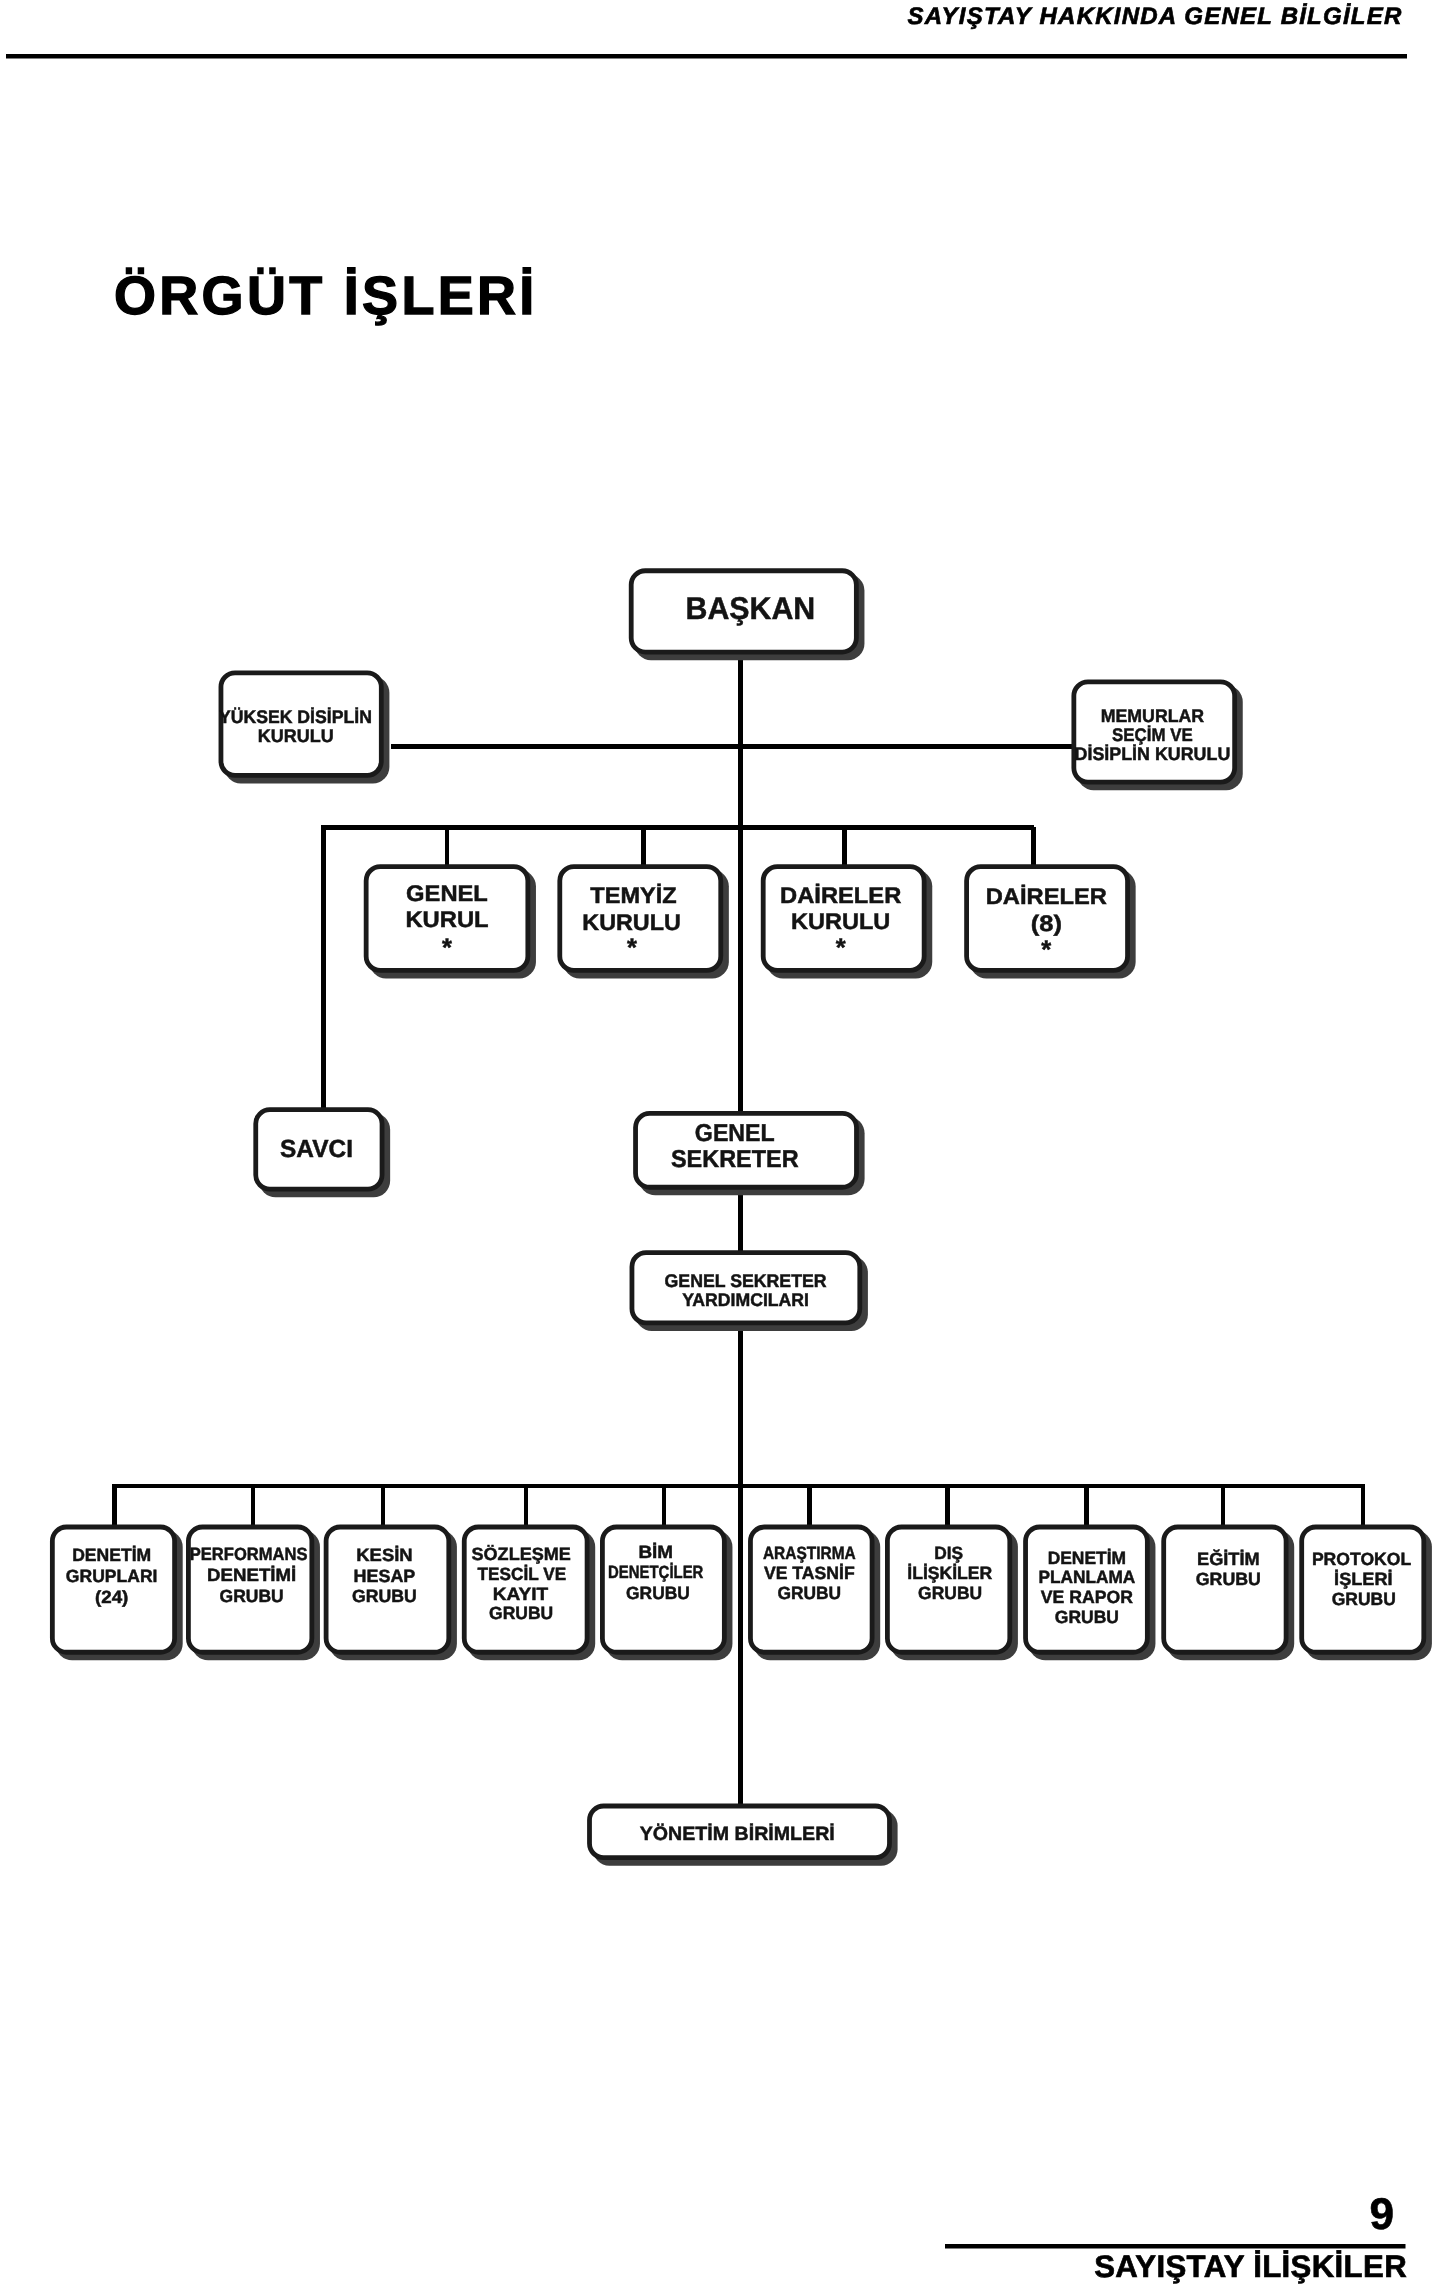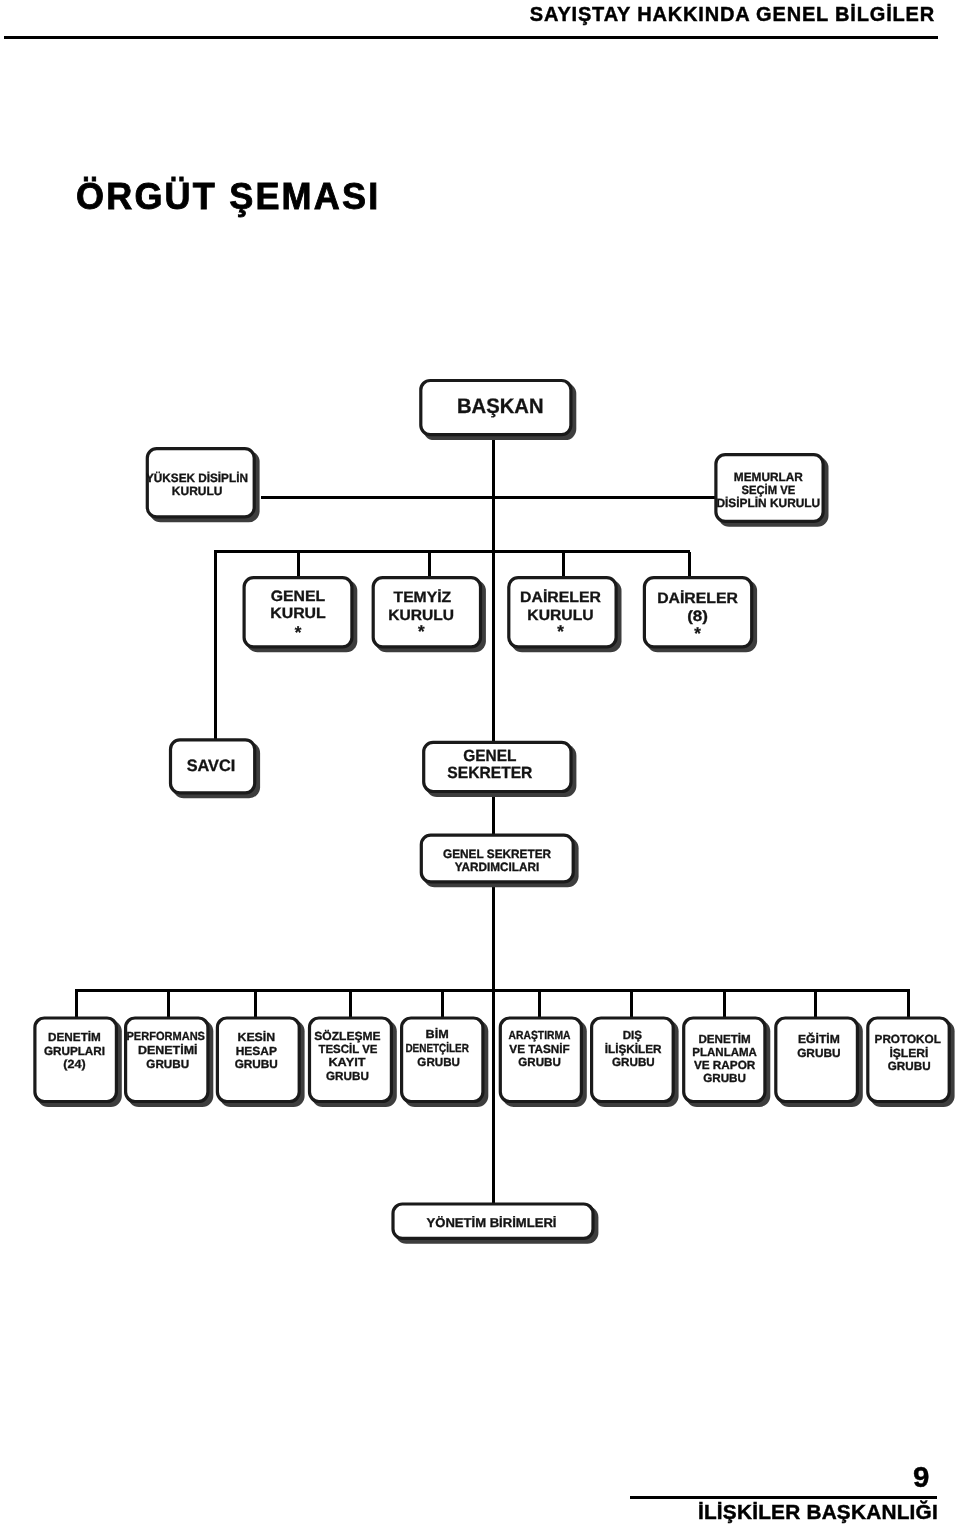--- a/index.html
+++ b/index.html
@@ -3,22 +3,22 @@
 <meta charset="utf-8">
 <title>ÖRGÜT ŞEMASI</title>
 <style>
   html,body{margin:0;padding:0;background:#ffffff;}
   body{width:960px;height:1528px;position:relative;overflow:hidden;
        font-family:"Liberation Sans",sans-serif;color:#000;
        -webkit-font-smoothing:antialiased;}
   .page{position:absolute;inset:0;filter:grayscale(1);}
 
   
-  #hdr-text{position:absolute;right:25px;top:3px;font-size:20px;font-weight:bold;
-            letter-spacing:0.82px;white-space:nowrap;
+  #hdr-text{position:absolute;right:25px;top:3px;font-size:16px;font-weight:bold;
+            letter-spacing:0.82px;white-space:nowrap;font-style:italic;
             -webkit-text-stroke:0.45px #000;}
   #hdr-rule{position:absolute;left:4px;top:36px;width:934px;height:3px;background:#000;}
 
   
   #title{position:absolute;left:76px;top:176px;font-size:36px;font-weight:bold;
          letter-spacing:2.2px;white-space:nowrap;-webkit-text-stroke:0.85px #000;}
 
   
   #chart{position:absolute;left:0;top:0;width:960px;height:1528px;}
   #chart text{-webkit-font-smoothing:antialiased;text-rendering:geometricPrecision;}
@@ -37,21 +37,21 @@
   #ftr-text{position:absolute;right:22px;top:1500px;font-size:20.8px;font-weight:bold;
             letter-spacing:.22px;white-space:nowrap;
             -webkit-text-stroke:0.45px #000;}
 </style>
 </head>
 <body>
 
 <div class="page">
   <div id="hdr-text">SAYIŞTAY HAKKINDA GENEL BİLGİLER</div>
   <div id="hdr-rule"></div>
-  <div id="title">ÖRGÜT ŞEMASI</div>
+  <div id="title">ÖRGÜT İŞLERİ</div>
   <svg id="chart" viewBox="0 0 960 1528" width="960" height="1528">
       <g stroke="#000000" stroke-width="3" shape-rendering="crispEdges">
         <line x1="493.5" y1="434" x2="493.5" y2="742"></line>
         <line x1="260.5" y1="497.5" x2="715" y2="497.5"></line>
         <line x1="214" y1="551.5" x2="689.5" y2="551.5"></line>
         <line x1="298" y1="551.5" x2="298" y2="577"></line>
         <line x1="429" y1="551.5" x2="429" y2="577"></line>
         <line x1="563" y1="551.5" x2="563" y2="577"></line>
         <line x1="689" y1="551.5" x2="689" y2="577"></line>
         <line x1="215.5" y1="551.5" x2="215.5" y2="740"></line>
@@ -170,14 +170,14 @@
         <text x="907.7" y="1043" text-anchor="middle" font-family="&quot;Liberation Sans&quot;, sans-serif" font-weight="bold" font-size="11.8" fill="#131313" stroke="#131313" stroke-width="0.32" paint-order="stroke"><tspan x="907.7" y="1043" textLength="66.2" lengthAdjust="spacingAndGlyphs">PROTOKOL</tspan><tspan x="908.9000000000001" y="1056.55" textLength="39" lengthAdjust="spacingAndGlyphs">İŞLERİ</tspan><tspan x="909.2" y="1070.1" textLength="42.8" lengthAdjust="spacingAndGlyphs">GRUBU</tspan></text>
       </g>
       <g>
         <rect x="395.2" y="1206.2" width="203.2" height="37.6" rx="11" ry="11" fill="#3d3d3d" stroke="none"></rect>
         <rect x="393" y="1204" width="200" height="34.4" rx="9.4" ry="9.4" fill="#ffffff" stroke="#1a1a1a" stroke-width="3.2"></rect>
         <text x="491.5" y="1226.9" text-anchor="middle" font-family="&quot;Liberation Sans&quot;, sans-serif" font-weight="bold" font-size="12.8" fill="#131313" stroke="#131313" stroke-width="0.32" paint-order="stroke"><tspan x="491.5" y="1226.9" textLength="130" lengthAdjust="spacingAndGlyphs">YÖNETİM BİRİMLERİ</tspan></text>
       </g>
     </svg>
   <div id="pageno">9</div>
   <div id="ftr-rule"></div>
-  <div id="ftr-text">İLİŞKİLER BAŞKANLIĞI</div>
+  <div id="ftr-text">SAYIŞTAY İLİŞKİLER</div>
 </div>
 
 </body></html>

